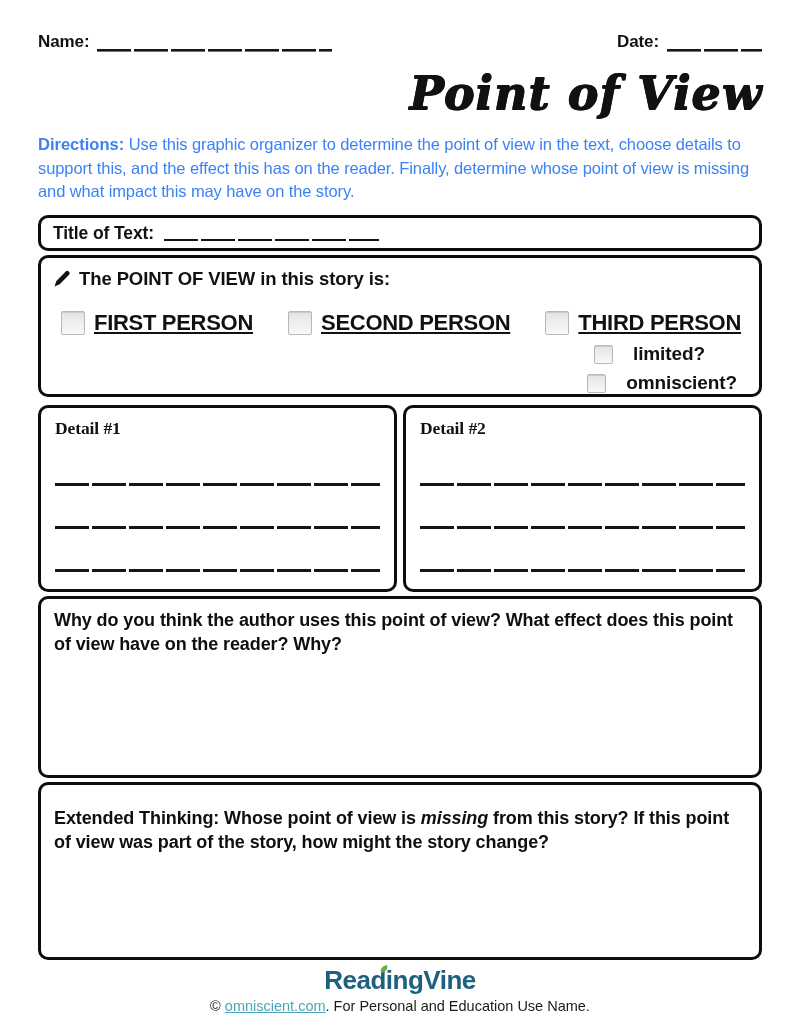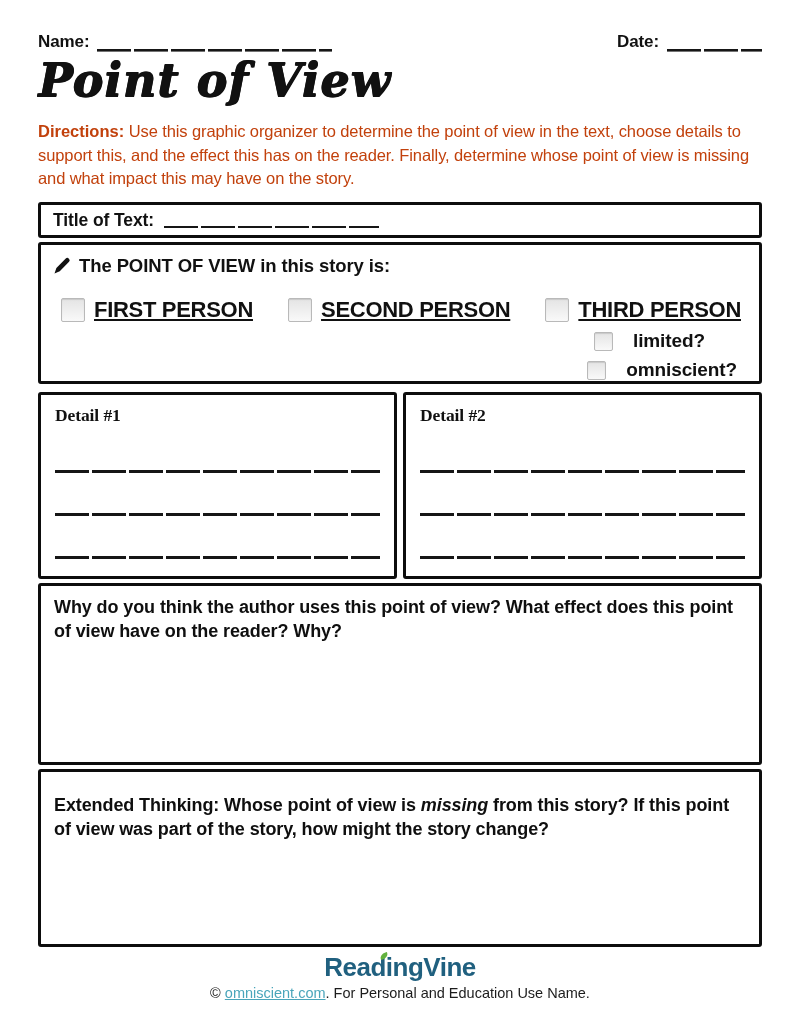--- a/index.html
+++ b/index.html
@@ -27,41 +27,41 @@
     display:inline-block; height:18px;
     background:repeating-linear-gradient(to right,#161616 0 34px,transparent 34px 37px);
     background-size:100% 2.6px; background-position:left bottom; background-repeat:no-repeat;
   }
   .uline.name { width:235px; }
   .uline.date { width:95px; }
   .uline.titletext { width:215px; height:16px; margin-left:10px; }
 
   
   .doc-title {
-    text-align:left;
-    margin-top:3px;
+    text-align:right;
+    margin-top:16px;
     font-family:"DejaVu Serif", serif;
     font-style:italic; font-weight:bold;
     font-size:46px; line-height:1.1;
     letter-spacing:1px;
     text-shadow:1px 0 0 currentColor, 0 1px 0 currentColor, 1px 1px 0 currentColor;
   }
 
   
   .directions {
     margin-top:14px;
     font-size:16.5px; line-height:1.45;
-    color:#c2410c;
+    color:#3b82f6;
   }
   .directions b { letter-spacing:0; }
 
   
   .box {
     border:3px solid #0d0d0d;
-    border-radius:3px;
+    border-radius:10px;
     background:#fff;
     margin-top:4px;
   }
 
   .titletext-box {
     margin-top:11px;
     height:36px;
     display:flex; align-items:center;
     padding:0 12px;
     font-weight:bold; font-size:17.5px;

